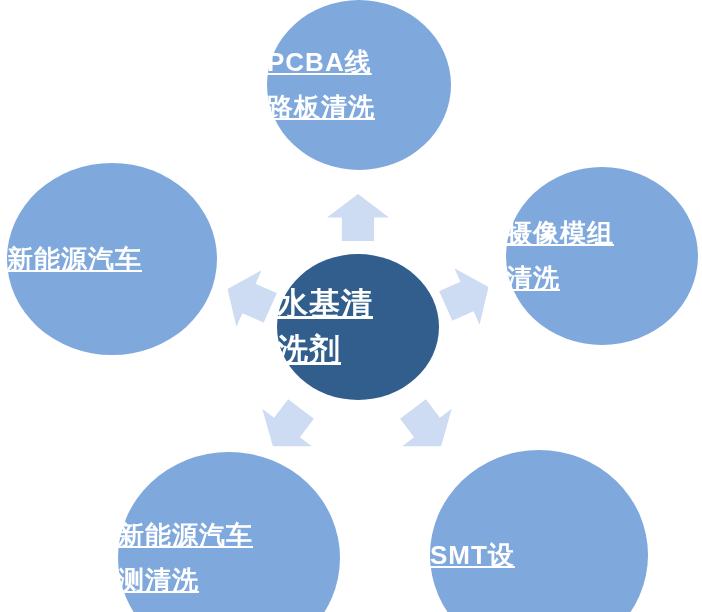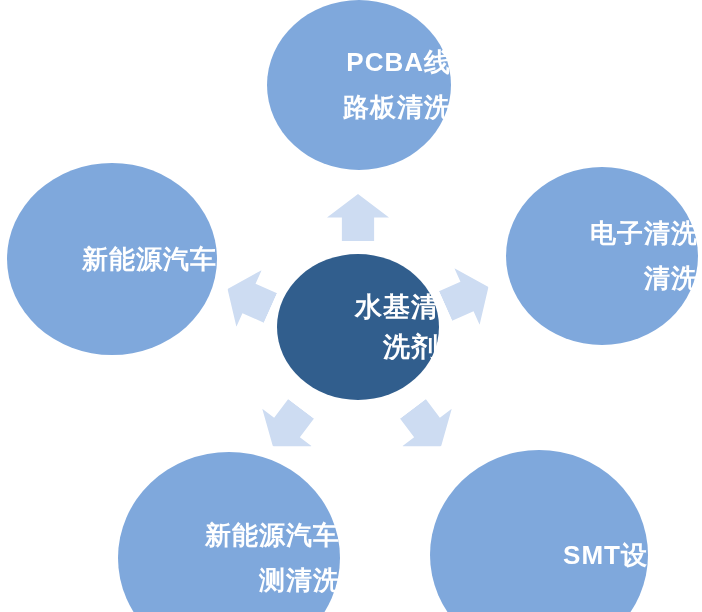--- a/index.html
+++ b/index.html
@@ -15,36 +15,37 @@
     background: var(--bg, #ffffff);
     overflow: hidden;
   }
   .node {
     position: absolute;
     border-radius: 50%;
     background: var(--node-fill, #7fa8dc);
     color: var(--text-color, #ffffff);
     display: flex;
     flex-direction: column;
-    align-items: flex-end;
+    align-items: flex-start;
     justify-content: center;
     text-align: center;
     font-weight: bold;
     letter-spacing: 1px;
+    text-decoration: underline;
   }
   .node-outer {
     font-size: 26px;
   }
   .node-outer .ln {
     line-height: 1.72;
     white-space: nowrap;
   }
   .node-center {
     background: var(--center-fill, #315e8d);
-    font-size: 27px;
+    font-size: 31px;
   }
   .node-center .ln {
     line-height: 1.5;
     white-space: nowrap;
   }
   
   .pos-top          { left: 267px; top:   0px; width: 184px; height: 170px; }
   .pos-right        { left: 506px; top: 167px; width: 192px; height: 178px; }
   .pos-bottom-right { left: 430px; top: 450px; width: 218px; height: 210px; }
   .pos-bottom-left  { left: 118px; top: 452px; width: 222px; height: 212px; }
@@ -75,21 +76,21 @@
   <div class="arrow arrow-lower-right"></div>
   <div class="arrow arrow-lower-left"></div>
   <div class="arrow arrow-upper-left"></div>
 
   <div class="node node-outer pos-top">
     <div class="ln">PCBA线</div>
     <div class="ln">路板清洗</div>
   </div>
 
   <div class="node node-outer pos-right">
-    <div class="ln">电子清洗</div>
+    <div class="ln">摄像模组</div>
     <div class="ln">清洗</div>
   </div>
 
   <div class="node node-outer pos-bottom-right">
     <div class="ln">SMT设</div>
   </div>
 
   <div class="node node-outer pos-bottom-left">
     <div class="ln">新能源汽车</div>
     <div class="ln">测清洗</div>

